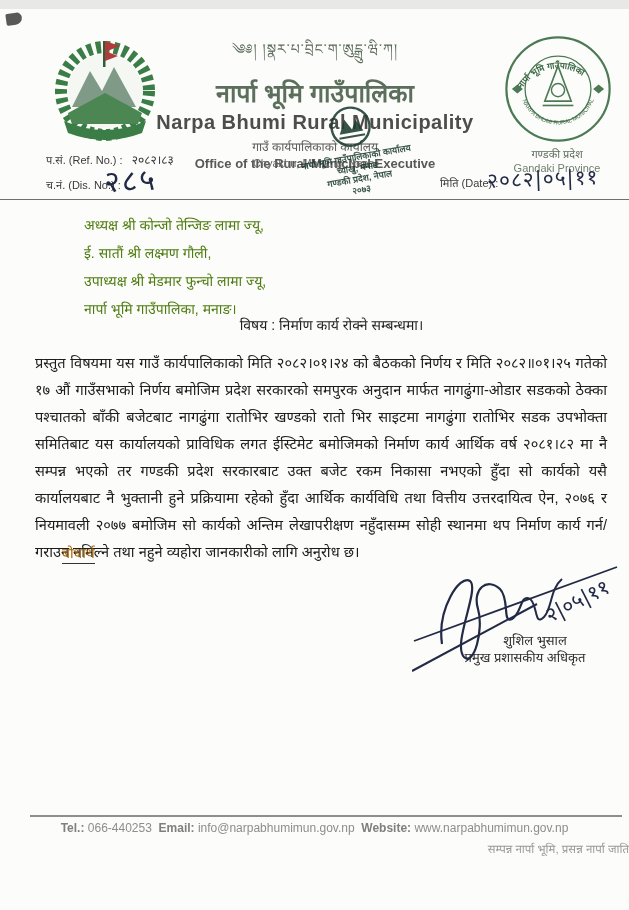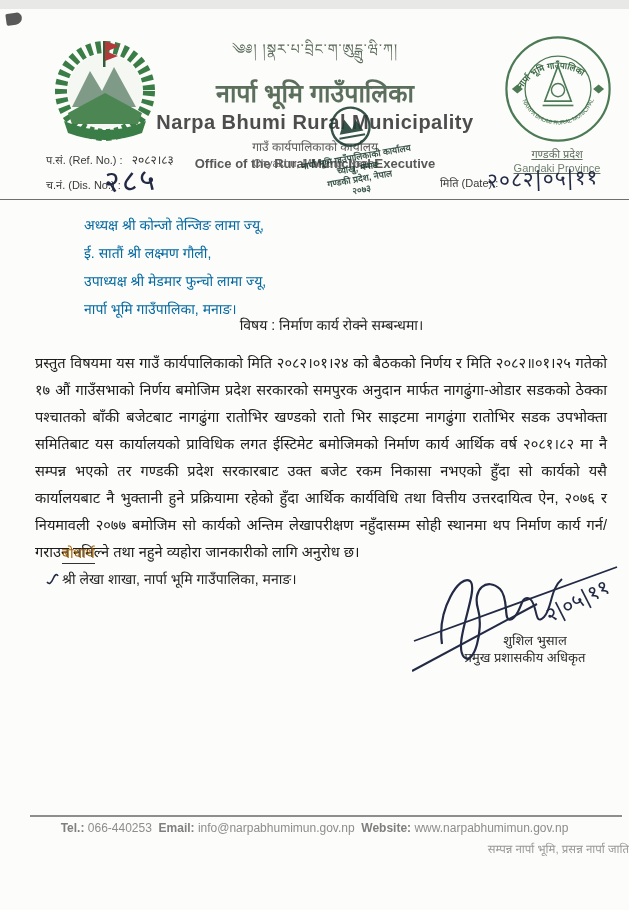--- a/index.html
+++ b/index.html
@@ -20,40 +20,40 @@
   
   .emblem-left{left:42px;top:20px;width:126px;height:118px;}
   .head-center{left:150px;top:24px;width:330px;}
   .tibetan{font-size:14px;color:#5a6a5a;letter-spacing:1px;}
   .muni-np{font-size:25px;color:#5c6f5c;margin-top:2px;font-weight:bold;}
   .muni-en{font-size:20px;color:#4d4d4d;font-weight:bold;margin-top:2px;letter-spacing:.5px;}
   .office-np{font-size:12px;color:#5a5a5a;margin-top:4px;}
   .office-en{font-size:13px;color:#585858;font-weight:bold;margin-top:1px;}
   .addr{left:150px;top:148px;width:330px;font-size:11px;color:#6a6a6a;}
   .seal-right{left:503px;top:24px;width:110px;height:112px;}
-  .province{left:492px;top:138px;width:130px;font-size:11px;color:#5d6d5d;line-height:14px;text-decoration:underline;}
+  .province{left:492px;top:138px;width:130px;font-size:11px;color:#5d6d5d;line-height:14px;}
   .province .en{color:#707f70;}
 
   
   .stamp{left:288px;top:96px;width:140px;height:128px;transform:rotate(-10deg);
     color:#1e3c32;opacity:.88;text-align:center;}
   .stamp .lines{font-size:9px;font-weight:bold;line-height:11px;margin-top:1px;}
 
   
   .ref-row{font-size:11px;color:#3a3a3a;}
   .ref-label{left:46px;top:142px;}
   .dis-label{left:46px;top:168px;}
   .ref-val{font-size:12px;color:#333;margin-left:6px;}
   .dis-hand{left:104px;top:150px;font-size:30px;transform:rotate(-3deg);letter-spacing:2px;}
   .date-label{left:440px;top:166px;font-size:11px;color:#3a3a3a;}
   .date-hand{left:487px;top:155px;font-size:21px;transform:rotate(-2deg);letter-spacing:1px;}
   .rule-top{left:0;top:190px;width:629px;border-top:1.6px solid #6f6f6f;}
 
   
-  .recipients{left:84px;top:202px;font-size:14px;color:#0369a1;line-height:28px;}
+  .recipients{left:84px;top:202px;font-size:14px;color:#4d7c0f;line-height:28px;}
 
   
   .subject{left:0;top:306px;width:629px;font-size:14px;color:#1f1f1f;padding-left:17px;}
 
   
   .body-par{left:35px;top:341px;width:572px;font-size:14.6px;line-height:27px;
     color:#1c1c1c;text-align:justify;}
   .body-par b{font-weight:normal;}
 
   
@@ -162,25 +162,20 @@
     <div>नार्पा भूमि गाउँपालिका, मनाङ।</div>
   </div>
 
   <div class="abs subject center dev">विषय : निर्माण कार्य रोक्ने  सम्बन्धमा।</div>
 
   <div class="abs body-par dev">
     <span>प्रस्तुत विषयमा यस गाउँ कार्यपालिकाको मिति २०८२।०१।२४ को बैठकको निर्णय र  मिति २०८२॥०१।२५ गतेको १७ औं गाउँसभाको निर्णय बमोजिम  प्रदेश सरकारको समपुरक अनुदान मार्फत नागढुंगा-ओडार सडकको ठेक्का पश्चातको बाँकी बजेटबाट नागढुंगा रातोभिर खण्डको </span><b>रातो भिर</b><span> साइटमा </span><b>नागढुंगा रातोभिर सडक</b><span> उपभोक्ता समितिबाट यस कार्यालयको प्राविधिक लगत ईस्टिमेट बमोजिमको निर्माण कार्य आर्थिक वर्ष २०८१।८२ मा नै सम्पन्न भएको तर गण्डकी प्रदेश सरकारबाट उक्त बजेट रकम निकासा नभएको हुँदा सो कार्यको  यसै कार्यालयबाट नै भुक्तानी हुने प्रक्रियामा रहेको हुँदा आर्थिक कार्यविधि तथा वित्तीय उत्तरदायित्व ऐन, २०७६ र नियमावली २०७७ बमोजिम सो कार्यको अन्तिम लेखापरीक्षण नहुँदासम्म सोही स्थानमा थप निर्माण कार्य गर्न/गराउन नमिल्ने तथा नहुने व्यहोरा जानकारीको लागि अनुरोध छ।</span>
   </div>
 
   <div class="abs cc-head dev">बोधार्थ</div>
-  <div class="abs cc-line dev">
-    <svg class="cc-tick" width="14" height="14" viewBox="0 0 14 14">
-      <path d="M1,9 Q4,13 7,6 T12,3" fill="none" stroke="#222a46" stroke-width="1.6"></path>
-    </svg><span>श्री लेखा शाखा, नार्पा भूमि गाउँपालिका, मनाङ।</span>
-  </div>
 
   <div class="abs sig-block">
     <div class="sig-name center dev">शुशिल भुसाल</div>
     <div class="sig-title center dev">प्रमुख प्रशासकीय अधिकृत</div>
     <svg class="sig-svg" width="215" height="135" viewBox="0 0 215 135">
       <path d="M2,92 L205,18" stroke="#222a46" stroke-width="1.8" fill="none"></path>
       <path d="M0,122 L125,55" stroke="#222a46" stroke-width="2" fill="none"></path>
       <path d="M30,95 C25,60 48,25 58,32 C68,40 40,95 52,108 C62,118 72,80 66,60 C60,40 75,28 88,40 C98,50 90,75 100,70 C110,64 108,45 118,50" stroke="#222a46" stroke-width="2.2" fill="none"></path>
       <path d="M118,50 C126,56 122,78 132,68 C140,60 138,40 150,30" stroke="#222a46" stroke-width="2" fill="none"></path>
       <text x="138" y="74" transform="rotate(-27 138 74)" font-size="21" fill="#222a46" font-family="DejaVu Serif, serif">२|०५|११</text>

